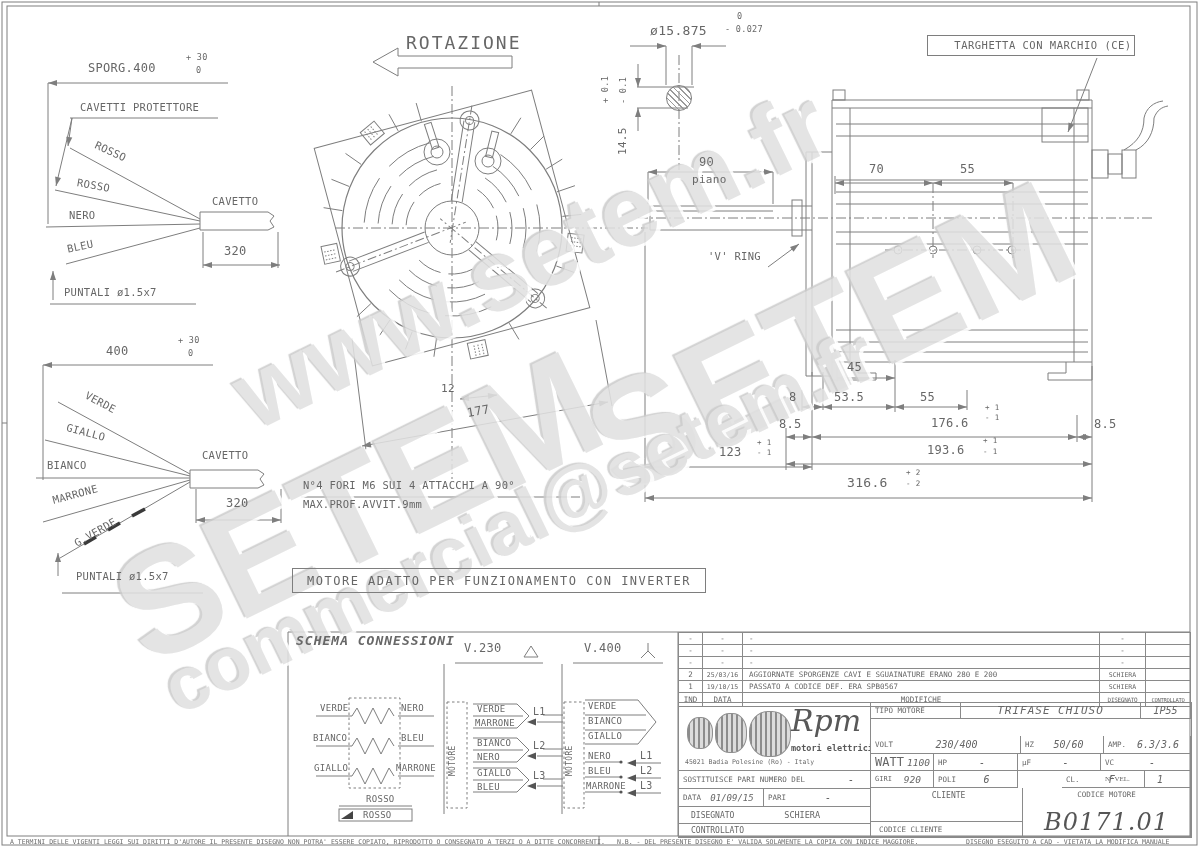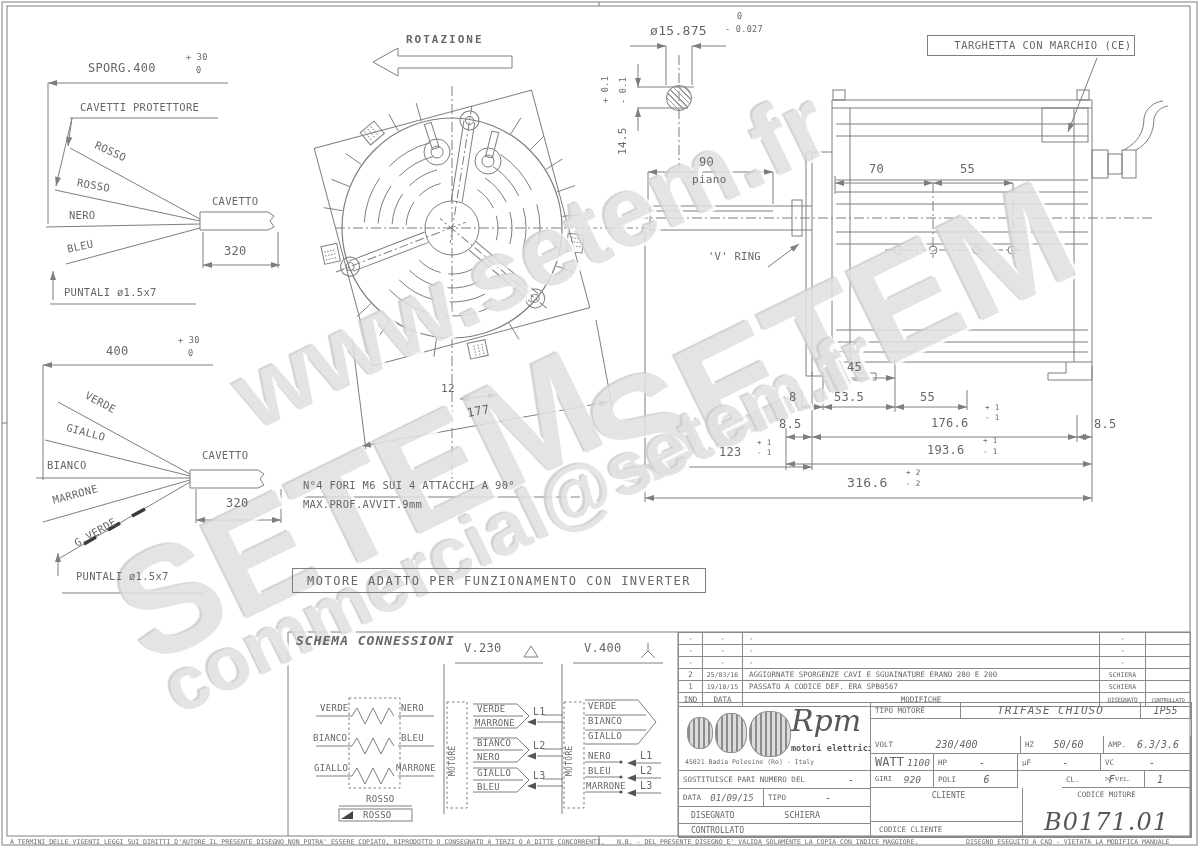--- a/index.html
+++ b/index.html
@@ -379,21 +379,21 @@
 <div class="lb" style="left:188px;top:349px;font-size:8.5px;">0</div>
 <div class="lb" style="left:84px;top:397px;font-size:10.5px;transform:rotate(28deg);">VERDE</div>
 <div class="lb" style="left:66px;top:427px;font-size:10.5px;transform:rotate(15deg);">GIALLO</div>
 <div class="lb" style="left:47px;top:460px;font-size:10.5px;">BIANCO</div>
 <div class="lb" style="left:52px;top:489px;font-size:10.5px;transform:rotate(-15deg);">MARRONE</div>
 <div class="lb" style="left:72px;top:527px;font-size:10.5px;transform:rotate(-30deg);">G.VERDE</div>
 <div class="lb" style="left:202px;top:450px;font-size:10.5px;">CAVETTO</div>
 <div class="lb" style="left:226px;top:497px;font-size:12px;">320</div>
 <div class="lb" style="left:76px;top:571px;font-size:10.5px;">PUNTALI ø1.5x7</div>
 
-<div class="lb" style="left:406px;top:34px;font-size:11px;letter-spacing:2px;font-weight:bold;">ROTAZIONE</div>
+<div class="lb" style="left:406px;top:34px;font-size:18px;letter-spacing:2px;">ROTAZIONE</div>
 <div class="lb" style="left:441px;top:383px;">12</div>
 <div class="lb" style="left:467px;top:405px;font-size:12px;transform:rotate(-10deg);">177</div>
 <div class="lb" style="left:303px;top:480px;font-size:10.5px;">N°4 FORI M6 SUI 4  ATTACCHI A 90°</div>
 <div class="lb" style="left:303px;top:499px;font-size:10.5px;">MAX.PROF.AVVIT.9mm</div>
 
 <div class="lb" style="left:650px;top:24px;font-size:13px;">ø15.875</div>
 <div class="lb" style="left:737px;top:12px;font-size:8.5px;">0</div>
 <div class="lb" style="left:725px;top:25px;font-size:8.5px;">- 0.027</div>
 <div class="lb" style="left:601px;top:103px;font-size:8.5px;transform:rotate(-90deg);transform-origin:0 0;">+ 0.1</div>
 <div class="lb" style="left:619px;top:104px;font-size:8.5px;transform:rotate(-90deg);transform-origin:0 0;">- 0.1</div>
@@ -531,21 +531,21 @@
   </div>
   <div class="cell" style="left:0;top:68px;width:192px;height:18px;">
     <span class="cl">SOSTITUISCE PARI NUMERO DEL</span>
     <span class="cv" style="margin-left:auto;padding-right:16px;">-</span>
   </div>
   <div class="cell" style="left:0;top:86px;width:85px;height:18px;">
     <span class="cl">DATA</span>
     <span class="cv" style="margin:0 auto;font-size:9px;">01/09/15</span>
   </div>
   <div class="cell" style="left:85px;top:86px;width:107px;height:18px;">
-    <span class="cl">TIPO</span>
+    <span class="cl">PARI</span>
     <span class="cv" style="margin:0 auto;">-</span>
   </div>
   <div class="cell" style="left:0;top:104px;width:192px;height:17px;">
     <span class="cl" style="padding-left:12px;font-size:8px;">DISEGNATO</span>
     <span style="margin:0 auto;font-size:8.5px;">SCHIERA</span>
   </div>
   <div class="cell" style="left:0;top:121px;width:192px;height:13px;">
     <span class="cl" style="padding-left:12px;font-size:8px;">CONTROLLATO</span>
   </div>
 

